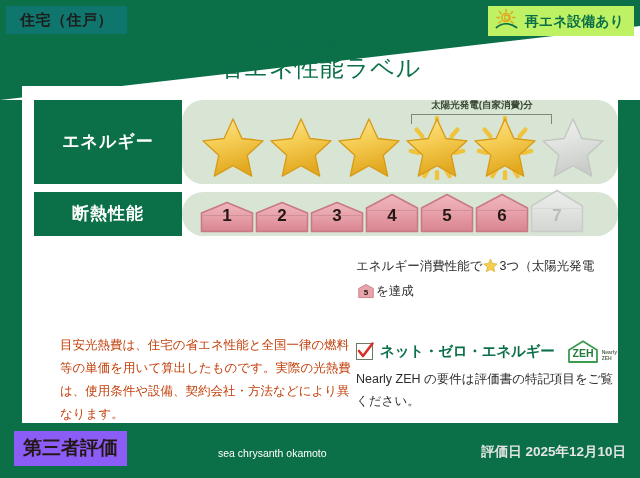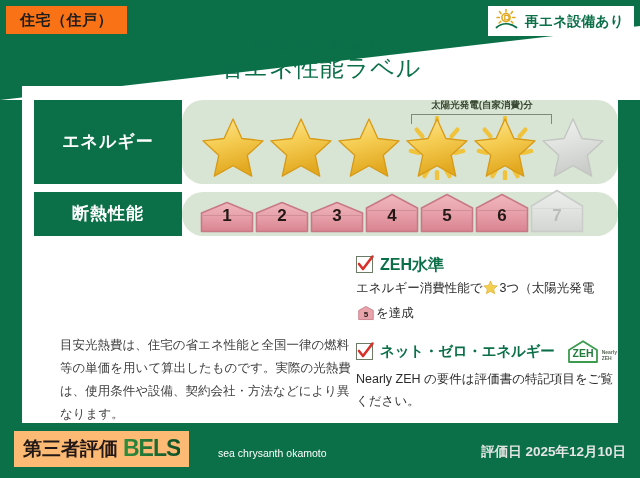--- a/index.html
+++ b/index.html
@@ -28,32 +28,32 @@
   
   .inner-card {
     position: absolute;
     left: 22px; top: 86px; width: 596px; height: 337px;
     background: #ffffff;
   }
 
   
   .type-tag {
     position: absolute; left: 6px; top: 6px;
-    background: #f97316;
+    background: #0f766e;
     padding: 6px 14px 7px 14px;
     color: #1d1d1b;
     font-size: 15px; font-weight: bold;
     letter-spacing: .5px;
     line-height: 1;
   }
 
   
   .renew-badge {
     position: absolute; right: 6px; top: 6px;
-    background: #ffffff;
+    background: #bef264;
     height: 30px;
     padding: 0 10px 0 6px;
     display: flex; align-items: center; gap: 5px;
   }
   .renew-badge .txt {
     color: #0b7048; font-size: 14px; font-weight: bold; line-height: 1;
   }
 
   
   .title-block {
@@ -125,21 +125,21 @@
     position: relative; z-index: 2;
     font-size: 17px; font-weight: bold;
     color: #231815;
     padding-bottom: 7px;
   }
   .house.off .num { color: #b9bcb9; }
 
   
   .note-text {
     position: absolute; left: 38px; top: 248px; width: 292px;
-    font-size: 12.5px; line-height: 1.85; color: #404040;
+    font-size: 12.5px; line-height: 1.85; color: #c2410c;
   }
 
   .claim-block { position: absolute; left: 334px; width: 262px; }
   #claim-zeh { top: 170px; }
   #claim-nze { top: 240px; margin-top: 13px; }
 
   .claim-head {
     display: flex; align-items: center; gap: 7px;
     margin-bottom: 5px;
   }
@@ -166,21 +166,21 @@
     font-size: 5px; line-height: 1.1; color: #5b6b57; font-weight: bold;
     padding-bottom: 3px; white-space: pre-line; text-align: left;
   }
 
   
   .footer {
     position: absolute; left: 0; bottom: 0; width: 640px; height: 55px;
   }
   .bels-badge {
     position: absolute; left: 14px; top: 8px;
-    background: #fdba74;
+    background: #8b5cf6;
     padding: 4px 9px 5px 9px;
     display: flex; align-items: center; gap: 5px;
   }
   .bels-jp { font-size: 19px; font-weight: bold; color: #231815; letter-spacing: 0px; }
   .bels-en {
     font-size: 23px; font-weight: bold; letter-spacing: -1px;
     background: linear-gradient(90deg,#2f8f3e 0%,#1f6b33 55%,#0e4f26 100%);
     -webkit-background-clip: text; background-clip: text; color: transparent;
   }
   .evaluator {
@@ -424,28 +424,20 @@
        </svg>
        <span class="num">7</span>
             </div>
           </div>
       </div>
     </div>
 
     <div class="note-text">目安光熱費は、住宅の省エネ性能と全国一律の燃料等の単価を用いて算出したものです。実際の光熱費は、使用条件や設備、契約会社・方法などにより異なります。</div>
 
     <div class="claim-block" id="claim-zeh">
-      <div class="claim-head">
-        <span class="checkbox">
-          <svg width="19" height="20" viewBox="0 0 19 20">
-            <path d="M3 10 L7 15 L16.5 2.5" fill="none" stroke="#d8302a" stroke-width="2.6" stroke-linecap="round" stroke-linejoin="round"></path>
-          </svg>
-        </span>
-        <span class="claim-title">ZEH水準</span>
-      </div>
       <div class="claim-desc">
         <span>エネルギー消費性能で</span><span class="inline-star"><svg width="15" height="15" viewBox="0 0 24 24">
               <polygon points="12,1.5 15.2,8.6 22.8,9.4 17.1,14.5 18.7,22 12,18.2 5.3,22 6.9,14.5 1.2,9.4 8.8,8.6" fill="#f4cf4e" stroke="#d9a82c" stroke-width="1"></polygon>
             </svg></span><span>3つ（太陽光発電</span><br><span class="inline-house"><svg width="16" height="16" viewBox="0 0 22 20">
               <polygon points="11,1 21,6.5 21,19 1,19 1,6.5" fill="#e8a3ab" stroke="#c97c87" stroke-width="1.2"></polygon>
               <text x="11" y="15" font-size="11" font-weight="bold" fill="#231815" text-anchor="middle" font-family="Liberation Sans, sans-serif">5</text>
             </svg></span><span>を達成</span>
       </div>
     </div>
 
@@ -467,19 +459,18 @@
         </span>
       </div>
       <div class="claim-desc">Nearly ZEH の要件は評価書の特記項目をご覧ください。</div>
     </div>
 
   </div>
 
   <div class="footer">
     <div class="bels-badge">
       <span class="bels-jp">第三者評価</span>
-      <span class="bels-en">BELS</span>
     </div>
     <div class="evaluator">sea   chrysanth   okamoto</div>
     <div class="eval-date">評価日 2025年12月10日</div>
   </div>
 
 </div>
 
 </body></html>

